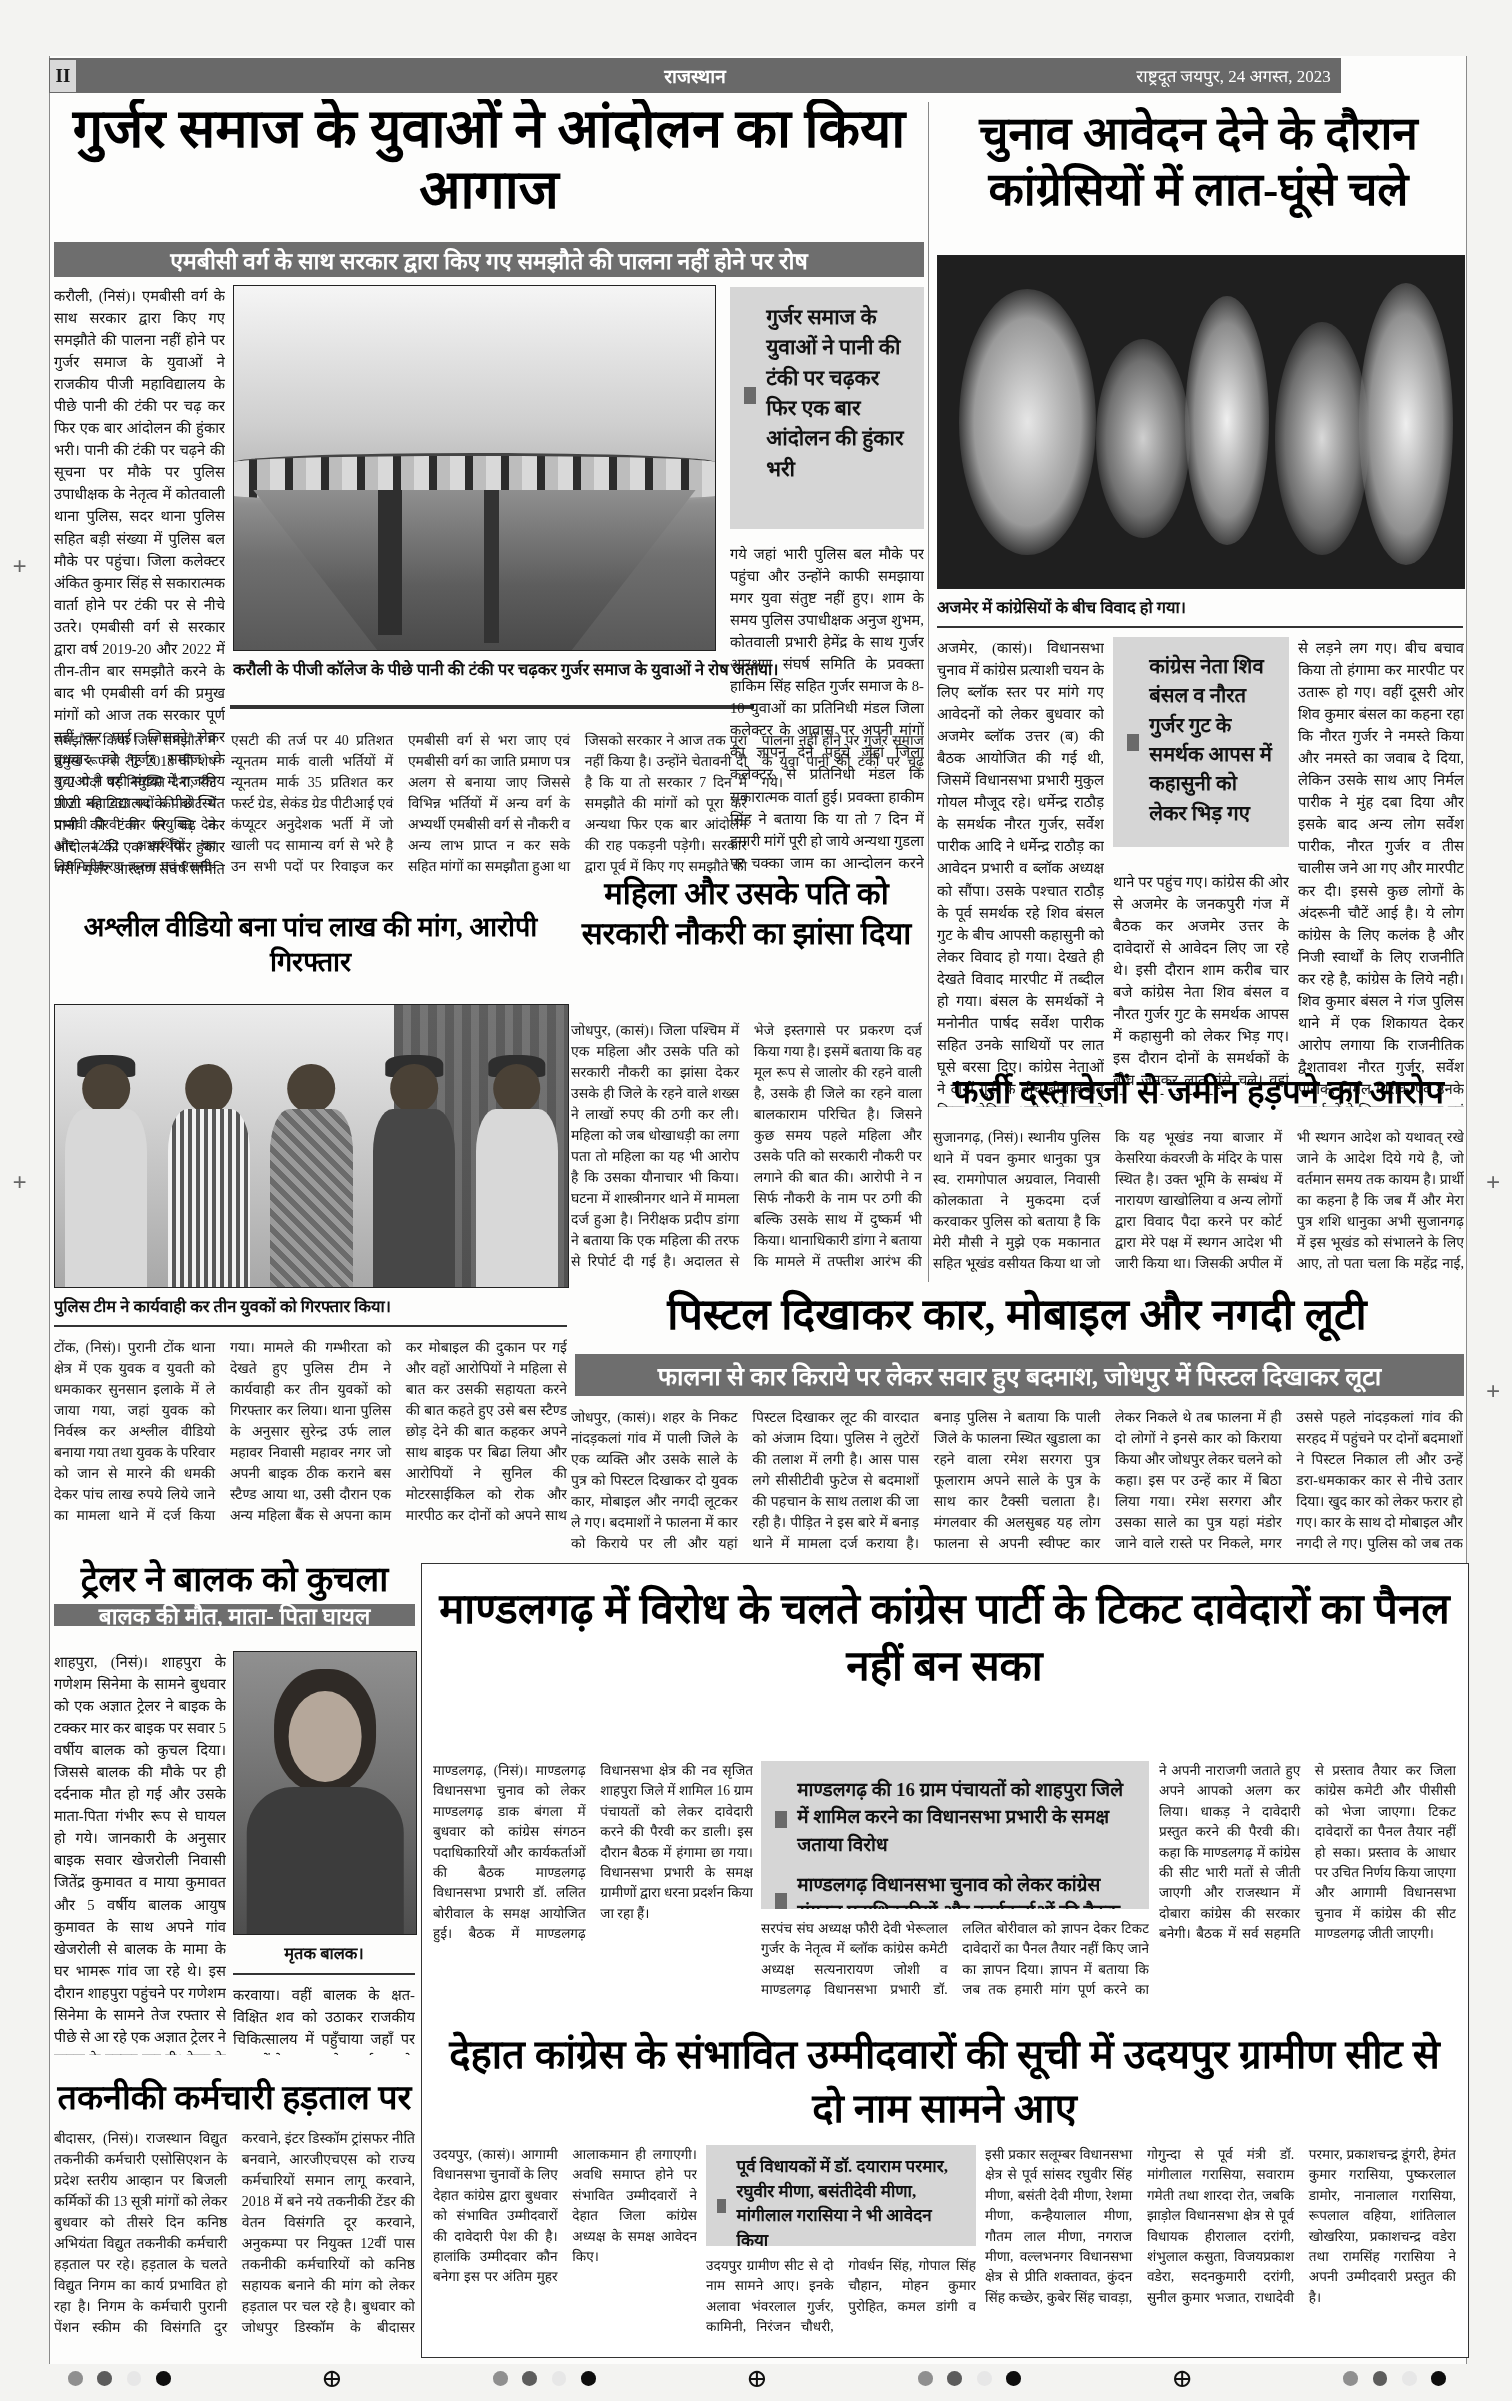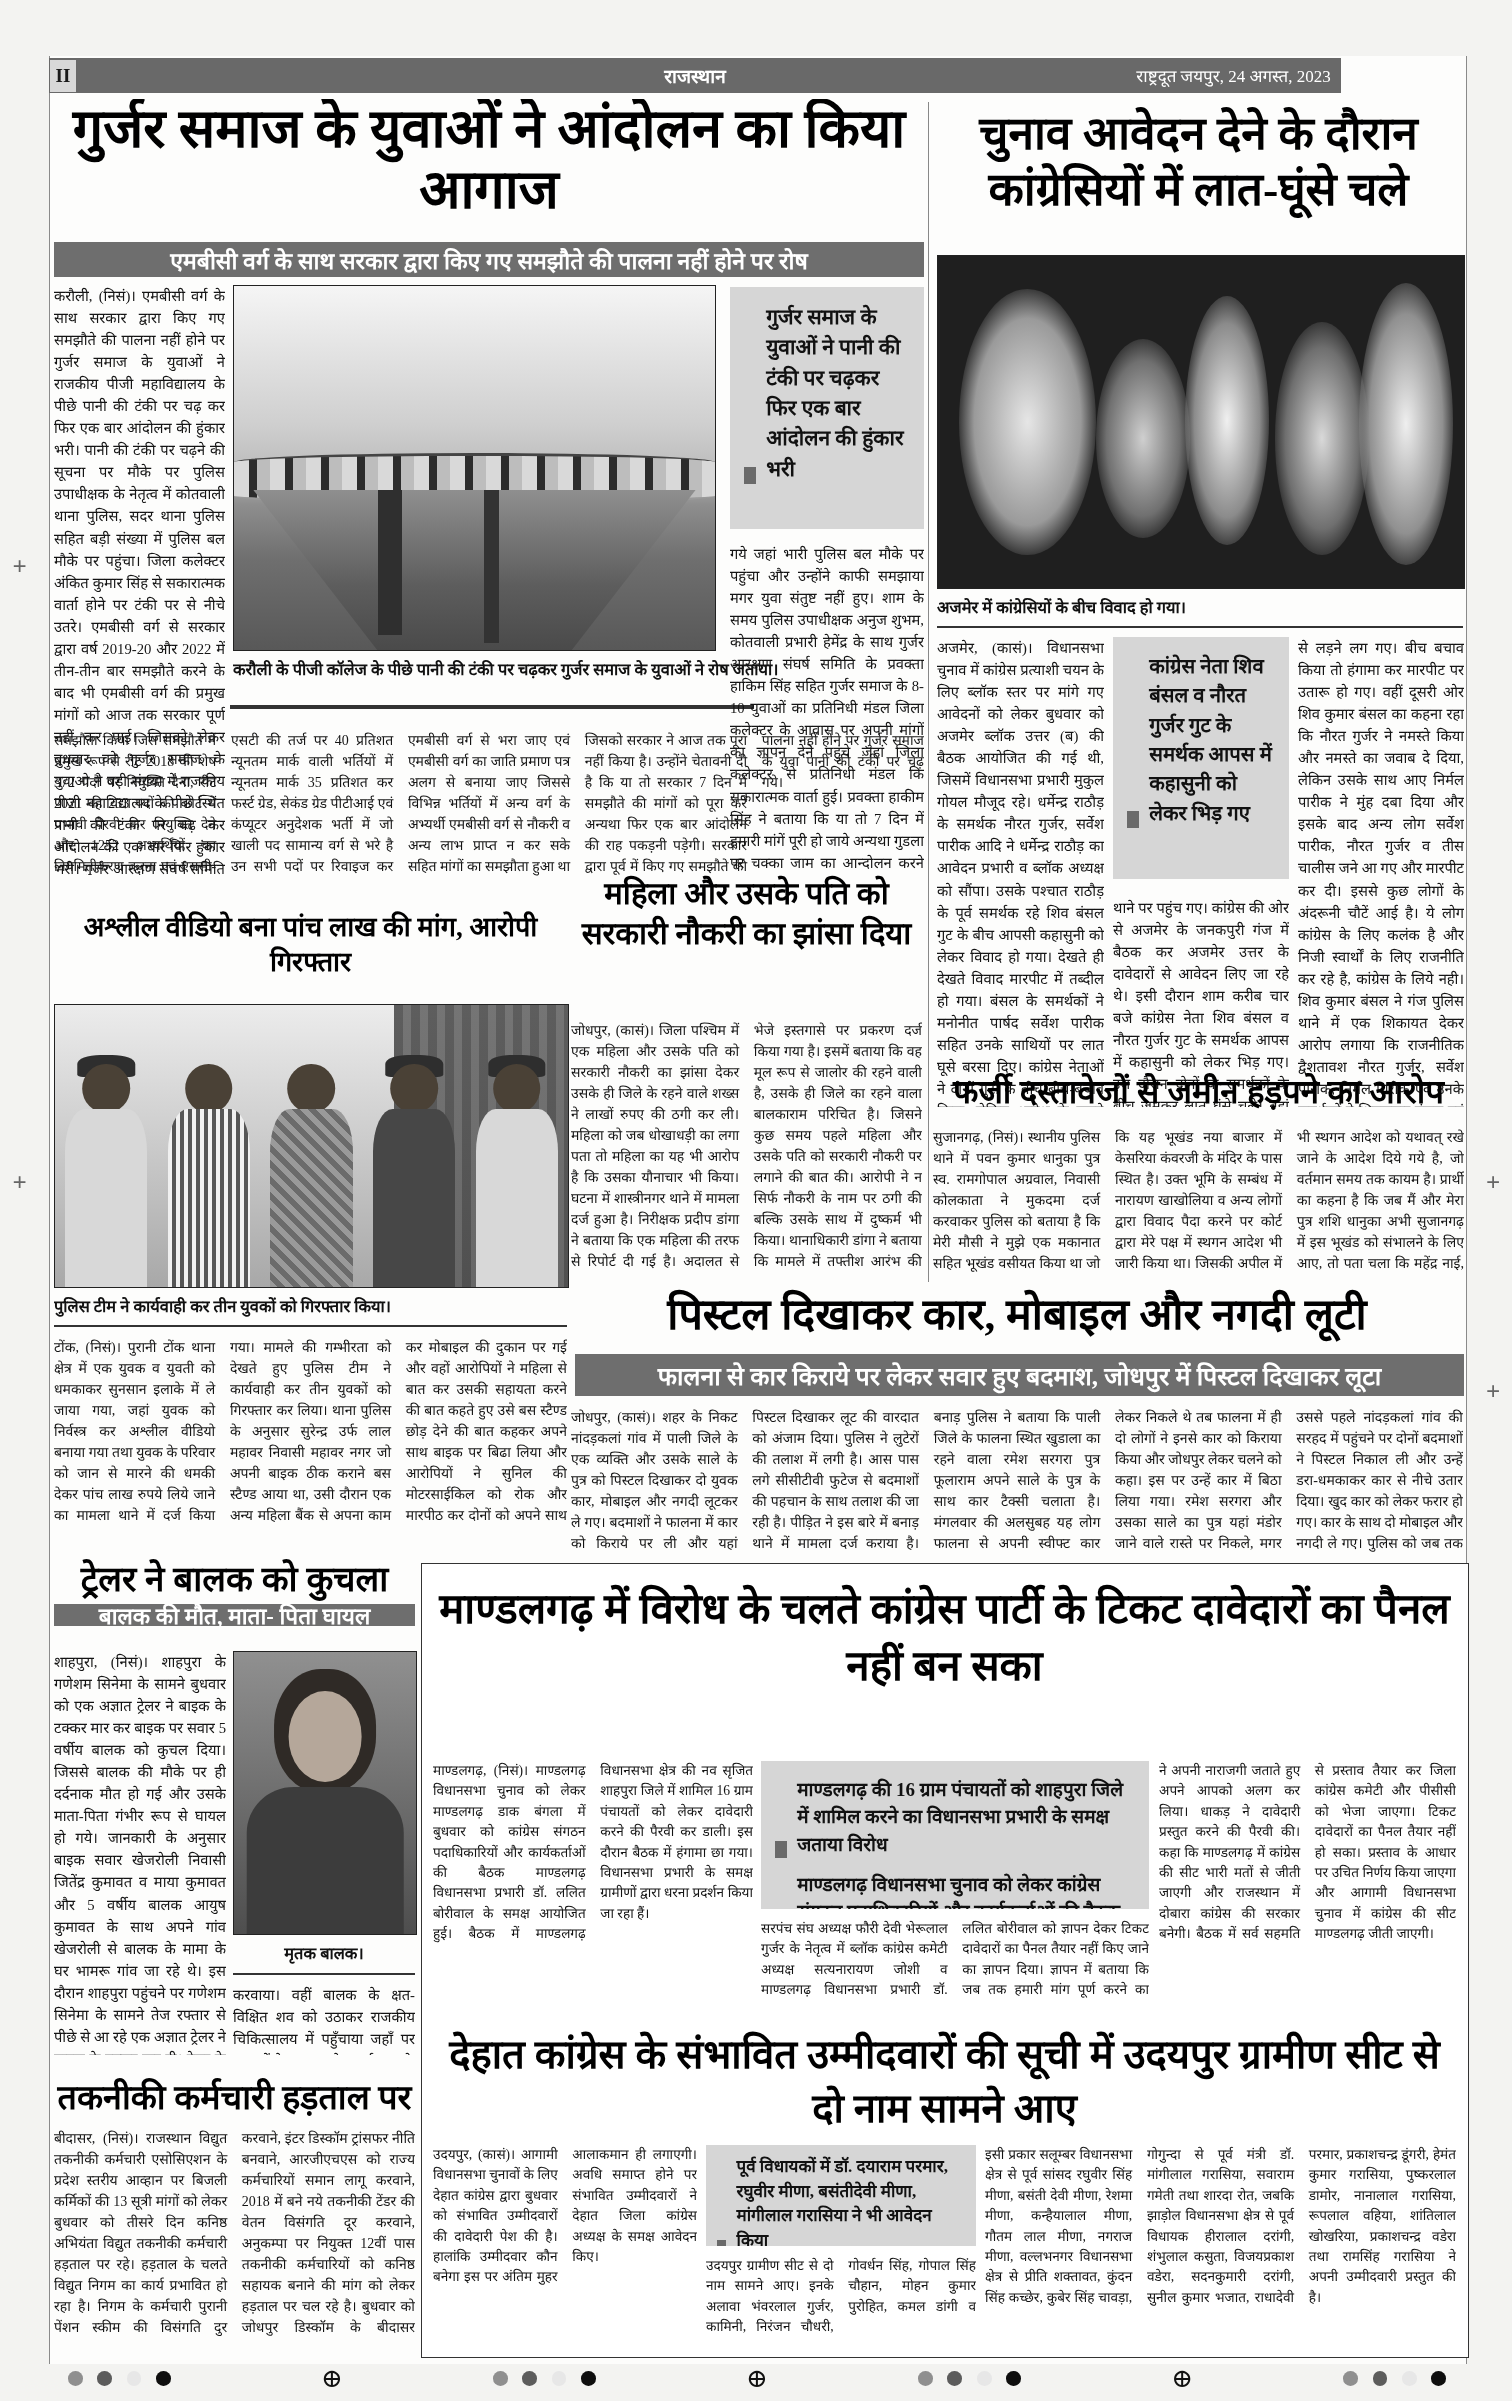--- a/index.html
+++ b/index.html
@@ -17,21 +17,21 @@
   
   .tx{position:absolute;font-size:14.7px;line-height:1.5;text-align:justify;overflow:hidden;color:#141414;}
   .cols2{column-count:2;column-gap:14.7px;}
   .cols3{column-count:3;column-gap:14.7px;}
   .cols5{column-count:5;column-gap:14.7px;}
   .hl{position:absolute;font-weight:bold;text-align:center;color:#000;overflow:hidden;}
   .bar{position:absolute;background:#6e6e6e;color:#fff;font-weight:bold;display:flex;
        align-items:center;justify-content:center;text-align:center;overflow:hidden;}
   .pull{position:absolute;background:#d6d6d6;font-weight:bold;overflow:hidden;
         display:flex;flex-direction:column;gap:14.7px;padding:14.7px 13.6px;box-sizing:border-box;}
-  .pitem{display:flex;gap:10.2px;align-items:flex-end;line-height:1.45;}
+  .pitem{display:flex;gap:10.2px;align-items:center;line-height:1.45;}
   .bullet{width:12.4px;height:17px;background:#6a6a6a;flex:none;margin-top:5.6px;}
   .cap{position:absolute;font-weight:bold;font-size:16.4px;overflow:hidden;white-space:nowrap;}
   .rule{position:absolute;background:#333;}
   .photo{position:absolute;border:0.6px solid #222;overflow:hidden;background:#bbb;}
   .plus{position:absolute;color:#666;font-size:25px;font-weight:bold;}
   
   .tank{background:linear-gradient(180deg,#f5f5f5 0%,#e3e3e3 18%,#cfcfcf 38%,#bdbdbd 50%,#8e8e8e 60%,#6f6f6f 75%,#585858 100%);}
   .tank .band{position:absolute;left:0;top:46%;width:100%;height:12%;
       background:repeating-linear-gradient(90deg,#d9d9d9 0 14.7px,#2c2c2c 14.7px 22.6px,#bdbdbd 22.6px 36px);
       border-top:3.4px solid #444;border-bottom:5.6px solid #9a9a9a;border-radius:50%/18%;}
@@ -111,21 +111,21 @@
     <div class="b" style="left:30%;top:25%;width:18%;height:60%;background:radial-gradient(ellipse at center,#cfcfcf 0%,#707070 55%,transparent 78%);"></div>
     <div class="b" style="left:47%;top:12%;width:16%;height:75%;background:radial-gradient(ellipse at center,#f0f0f0 0%,#8b8b8b 55%,transparent 78%);"></div>
     <div class="b" style="left:64%;top:20%;width:18%;height:70%;background:radial-gradient(ellipse at center,#d9d9d9 0%,#6f6f6f 55%,transparent 78%);"></div>
     <div class="b" style="left:80%;top:8%;width:18%;height:85%;background:radial-gradient(ellipse at center,#efefef 0%,#909090 55%,transparent 78%);"></div>
   </div>
   <div class="cap" style="left:937px;top:595px;width:526px;">अजमेर में कांग्रेसियों के बीच विवाद हो गया।</div>
   <div class="rule" style="left:937px;top:626px;width:526px;height:2.3px;"></div>
 
   <div class="tx" style="left:937px;top:637px;width:167px;height:470px;">अजमेर, (कासं)। विधानसभा चुनाव में कांग्रेस प्रत्याशी चयन के लिए ब्लॉक स्तर पर मांगे गए आवेदनों को लेकर बुधवार को अजमेर ब्लॉक उत्तर (ब) की बैठक आयोजित की गई थी, जिसमें विधानसभा प्रभारी मुकुल गोयल मौजूद रहे। धर्मेन्द्र राठौड़ के समर्थक नौरत गुर्जर, सर्वेश पारीक आदि ने धर्मेन्द्र राठौड़ का आवेदन प्रभारी व ब्लॉक अध्यक्ष को सौंपा। उसके पश्चात राठौड़ के पूर्व समर्थक रहे शिव बंसल गुट के बीच आपसी कहासुनी को लेकर विवाद हो गया। देखते ही देखते विवाद मारपीट में तब्दील हो गया। बंसल के समर्थकों ने मनोनीत पार्षद सर्वेश पारीक सहित उनके साथियों पर लात घूसे बरसा दिए। कांग्रेस नेताओं ने दोनों गुटों के बीच बीच-बचाव किया, लेकिन आवेश के चलते दोनों ही गुट आपस में उलझते रहे। देर रात तक कांग्रेस घटना को लेकर आपसी विवाद बताते रहे। वहीं शिव बंसल सहित अन्य कांग्रेसी गंज</div>
   <div style="position:absolute;left:1113px;top:637px;width:176px;height:470px;overflow:hidden;">
-    <div class="pull" style="position:relative;left:0;top:0;width:100%;height:242px;font-size:20.3px;margin-bottom:18px;">
+    <div class="pull" style="position:relative;left:0;top:0;width:100%;height:210px;font-size:20.3px;margin-bottom:24px;">
       <div class="pitem">
           <span class="bullet"></span>
         <span>कांग्रेस नेता शिव बंसल व नौरत गुर्जर गुट के समर्थक आपस में कहासुनी को लेकर भिड़ गए</span>
         </div>
     </div>
     <div class="tx" style="position:relative;width:100%;height:224px;">थाने पर पहुंच गए। कांग्रेस की ओर से अजमेर के जनकपुरी गंज में बैठक कर अजमेर उत्तर के दावेदारों से आवेदन लिए जा रहे थे। इसी दौरान शाम करीब चार बजे कांग्रेस नेता शिव बंसल व नौरत गुर्जर गुट के समर्थक आपस में कहासुनी को लेकर भिड़ गए। इस दौरान दोनों के समर्थकों के बीच जमकर लात घूंसे चले। वहां मौजूद लोगों ने बीच बचाव कर मामला शांत कराया। इस सम्बन्ध में नौरत गुर्जर ने कहा कि हम लोग पीछे बैठे थे और धर्मेन्द्र राठौड़ की ओर से आवेदन देने आए थे, इसी दौरान शिव बंसल अपनी दावेदारी जताने के लिए समर्थकों के साथ आए और ये लोग निर्मल पारीक</div>
   </div>
   <div class="tx" style="left:1298px;top:637px;width:166px;height:470px;">से लड़ने लग गए। बीच बचाव किया तो हंगामा कर मारपीट पर उतारू हो गए। वहीं दूसरी ओर शिव कुमार बंसल का कहना रहा कि नौरत गुर्जर ने नमस्ते किया और नमस्ते का जवाब दे दिया, लेकिन उसके साथ आए निर्मल पारीक ने मुंह दबा दिया और इसके बाद अन्य लोग सर्वेश पारीक, नौरत गुर्जर व तीस चालीस जने आ गए और मारपीट कर दी। इससे कुछ लोगों के अंदरूनी चौटें आई है। ये लोग कांग्रेस के लिए कलंक है और निजी स्वार्थों के लिए राजनीति कर रहे है, कांग्रेस के लिये नही। शिव कुमार बंसल ने गंज पुलिस थाने में एक शिकायत देकर आरोप लगाया कि राजनीतिक द्वैशतावश नौरत गुर्जर, सर्वेश पारीक, निर्मल पारीक एवं उनके समर्थकों ने शिवकुमार बंसल एवं उनके समर्थकों से मारपीट कर जान से मारने की धमकी दी और मारपीट के दौरान उनके पुत्र की सोने की चैन तोड़ी एवं चोटें आई है।</div>
 
   <div class="hl" style="left:933px;top:1068px;width:531px;font-size:33px;height:49px;white-space:nowrap;">फर्जी दस्तावेजों से जमीन हड़पने का आरोप</div>

